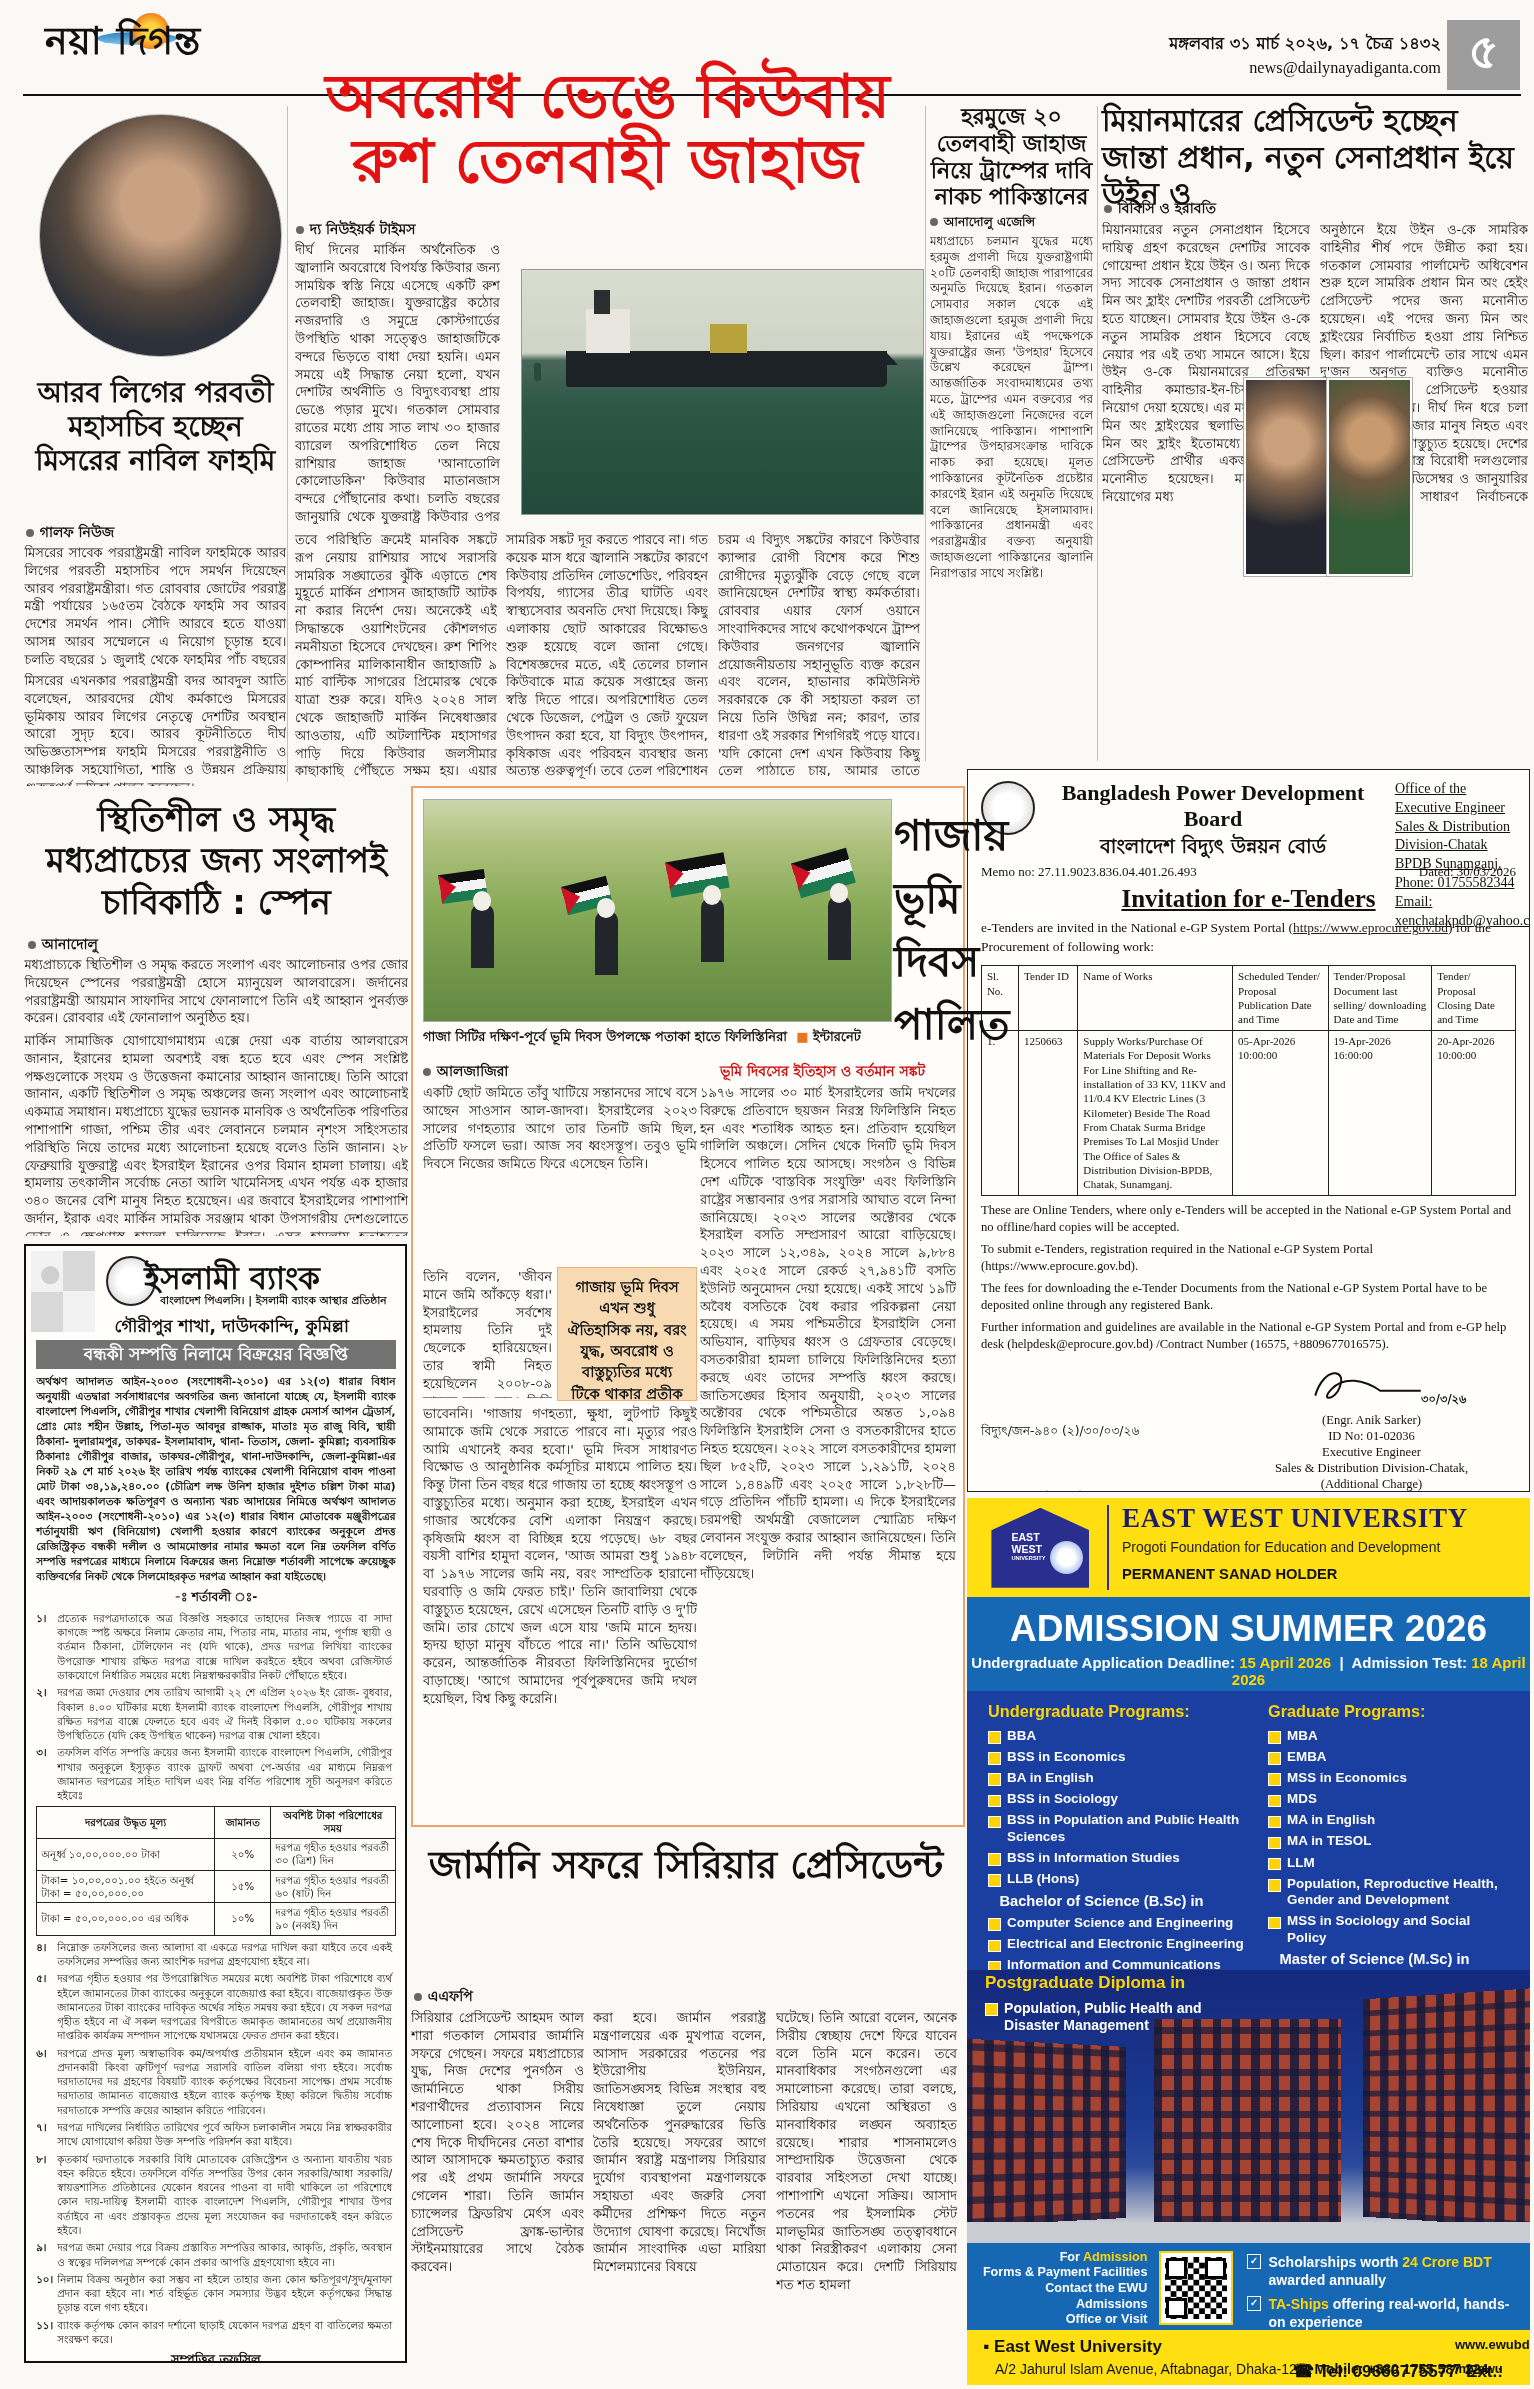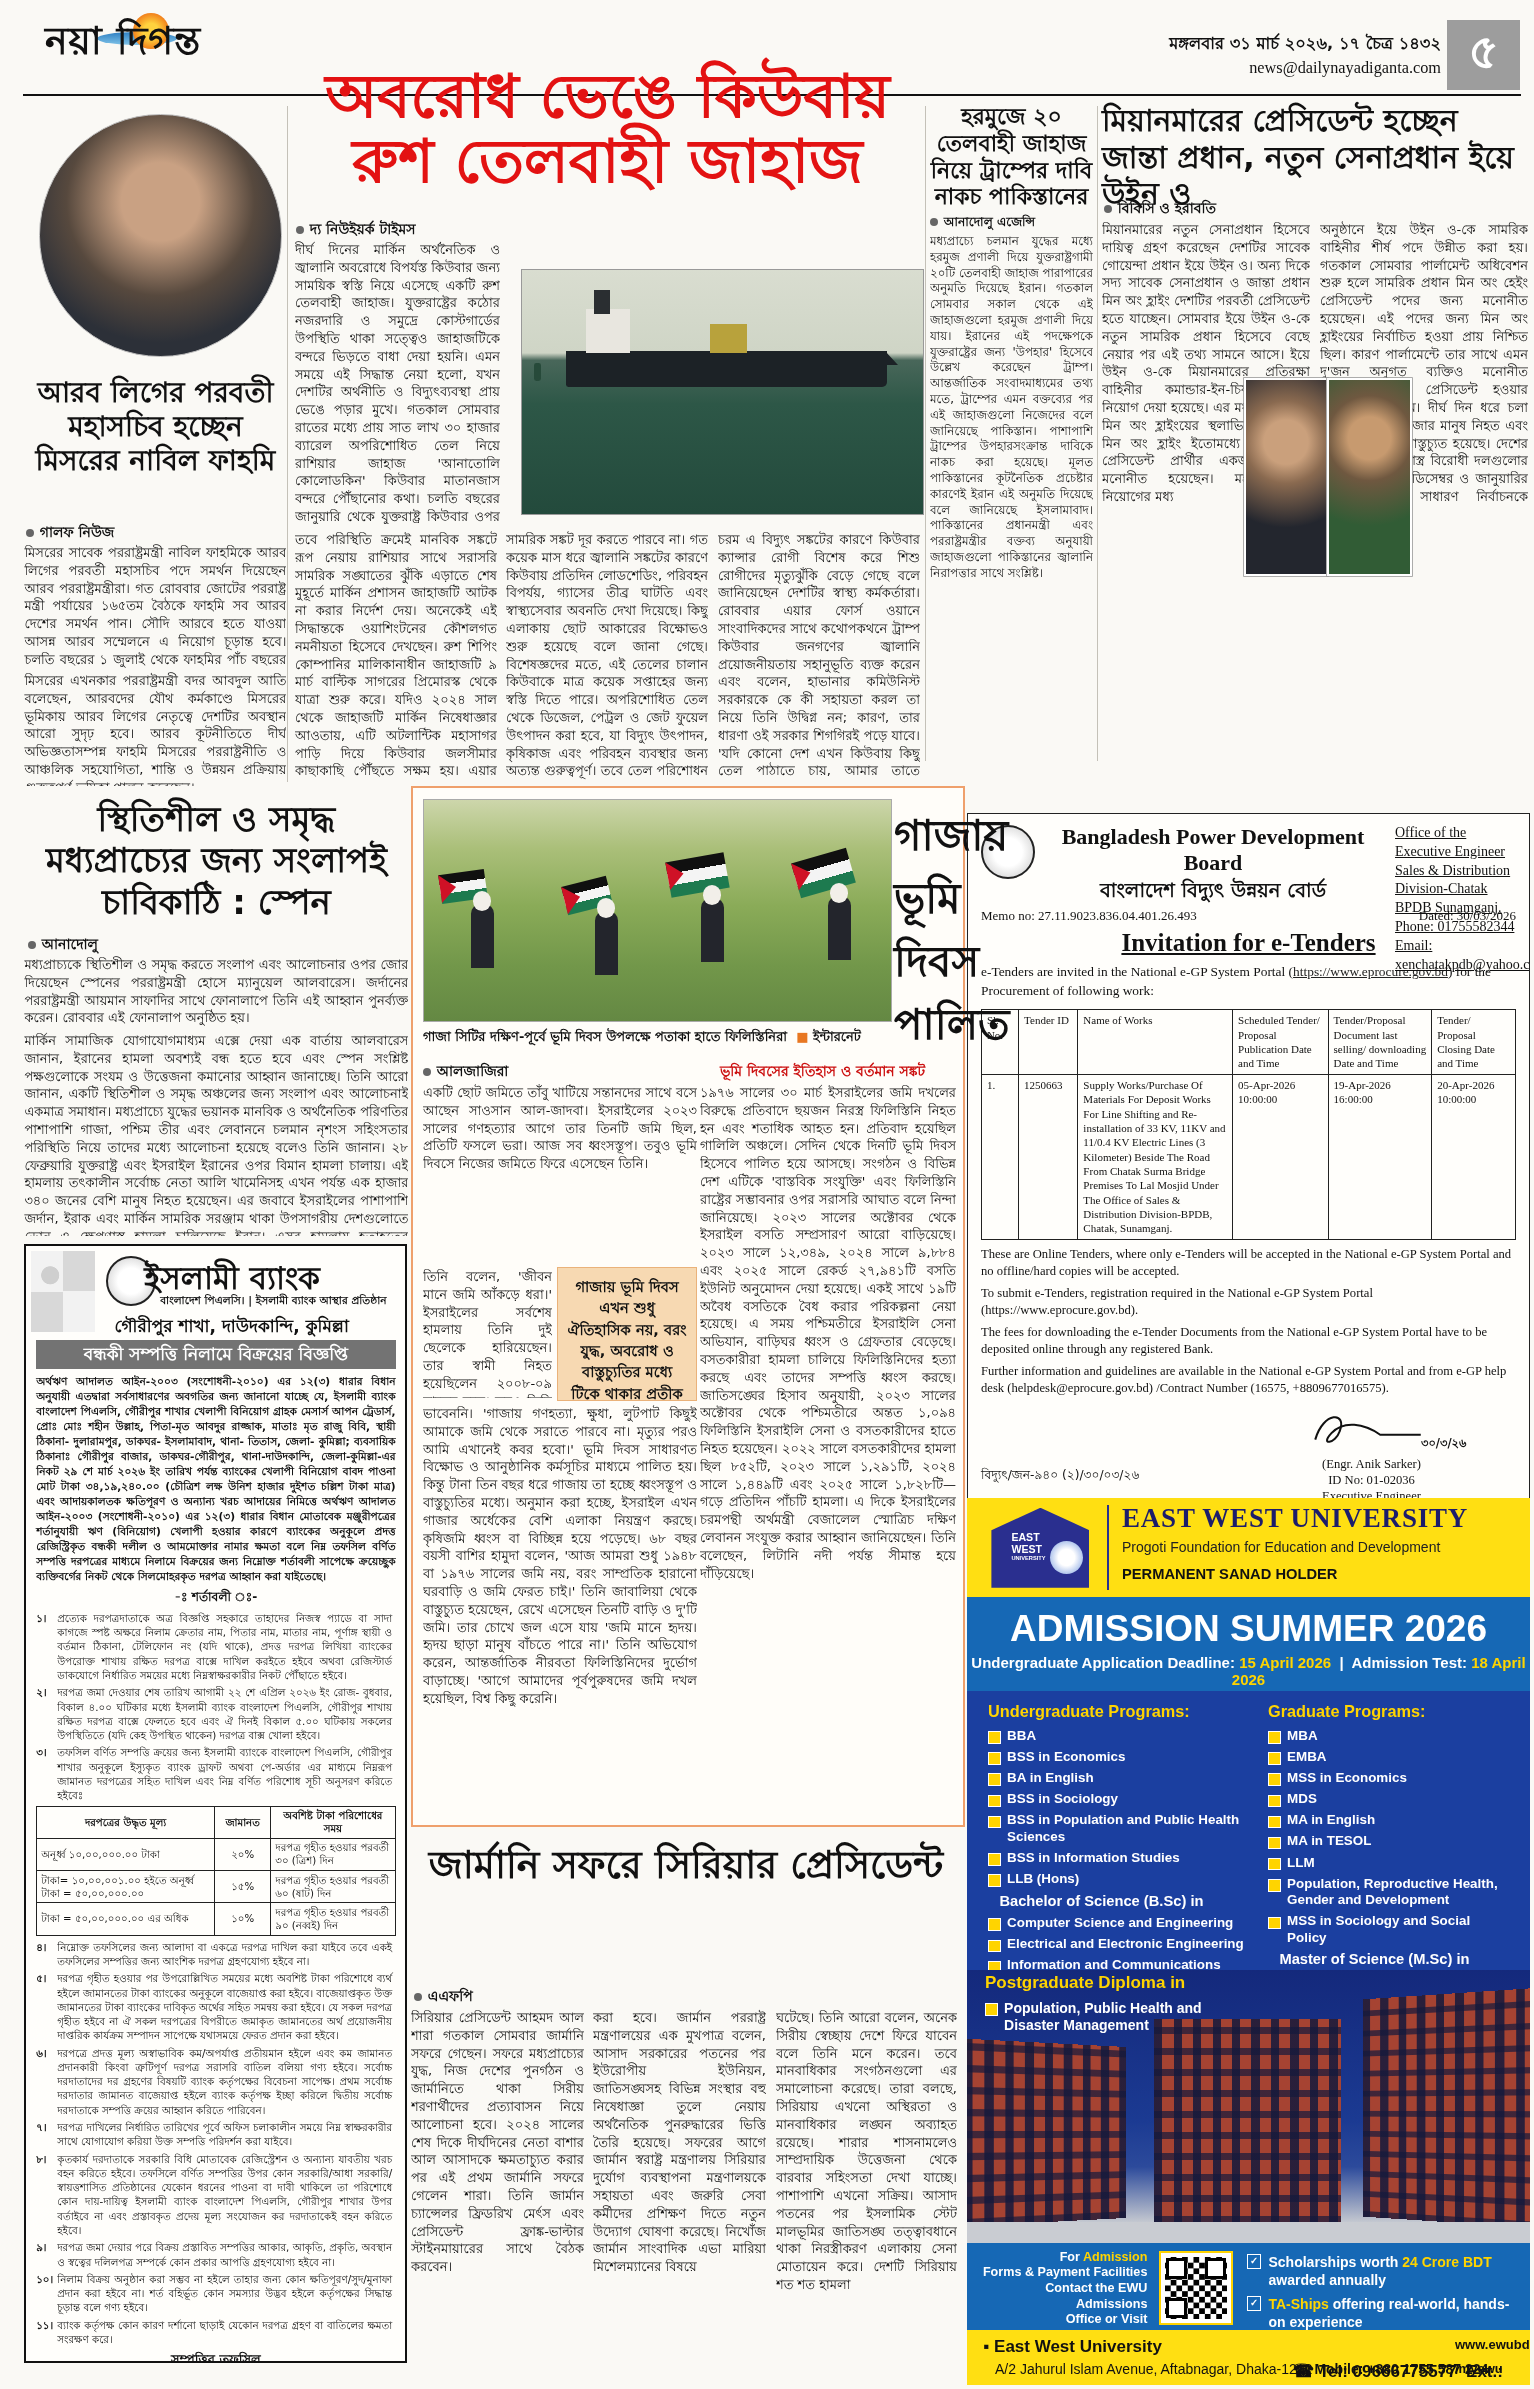--- a/index.html
+++ b/index.html
@@ -242,21 +242,21 @@
         <p><span class="tnum">৭।</span><span class="titem just">দরপত্র দাখিলের নির্ধারিত তারিখের পূর্বে অফিস চলাকালীন সময়ে নিম্ন স্বাক্ষরকারীর সাথে যোগাযোগ করিয়া উক্ত সম্পত্তি পরিদর্শন করা যাইবে।</span></p>
         <p><span class="tnum">৮।</span><span class="titem just">কৃতকার্য দরদাতাকে সরকারি বিধি মোতাবেক রেজিস্ট্রেশন ও অন্যান্য যাবতীয় খরচ বহন করিতে হইবে। তফসিলে বর্ণিত সম্পত্তির উপর কোন সরকারি/আধা সরকারি/ স্বায়ত্তশাসিত প্রতিষ্ঠানের যেকোন ধরনের পাওনা বা দাবী থাকিলে তা পরিশোধে কোন দায়-দায়িত্ব ইসলামী ব্যাংক বাংলাদেশ পিএলসি, গৌরীপুর শাখার উপর বর্তাইবে না এবং প্রস্তাবকৃত প্রদেয় মূল্য সংযোজন কর দরদাতাকেই বহন করিতে হইবে।</span></p>
         <p><span class="tnum">৯।</span><span class="titem just">দরপত্র জমা দেয়ার পরে বিক্রয় প্রস্তাবিত সম্পত্তির আকার, আকৃতি, প্রকৃতি, অবস্থান ও স্বত্বের দলিলপত্র সম্পর্কে কোন প্রকার আপত্তি গ্রহণযোগ্য হইবে না।</span></p>
         <p><span class="tnum">১০।</span><span class="titem just">নিলাম বিক্রয় অনুষ্ঠান করা সম্ভব না হইলে তাহার জন্য কোন ক্ষতিপূরণ/সুদ/মুনাফা প্রদান করা হইবে না। শর্ত বহির্ভূত কোন সমস্যার উদ্ভব হইলে কর্তৃপক্ষের সিদ্ধান্ত চূড়ান্ত বলে গণ্য হইবে।</span></p>
         <p><span class="tnum">১১।</span><span class="titem just">ব্যাংক কর্তৃপক্ষ কোন কারণ দর্শানো ছাড়াই যেকোন দরপত্র গ্রহণ বা বাতিলের ক্ষমতা সংরক্ষণ করে।</span></p>
       </div>
     <div class="ctr b" style="font-size:13px;margin:2.4px 0;">সম্পত্তির তফসিল</div>
 
   </div>
 
-  <div class="abs tdbox ov" style="left:967px;top:769px;width:563px;height:723px;padding:9.8px 13px;box-sizing:border-box;margin-top:44px;">
+  <div class="abs tdbox ov" style="left:967px;top:769px;width:563px;height:723px;padding:9.8px 13px;box-sizing:border-box;">
     <div style="position:relative;height:81px;">
       <div class="abs iblogo" style="left:0px;top:1.6px;width:50px;height:50px;"></div>
       <div class="abs ctr" style="left:57px;top:0px;width:350px;">
         <div class="b serif" style="font-size:22px;">Bangladesh Power Development Board</div>
         <div class="b" style="font-size:19.5px;font-family:'DejaVu Sans',sans-serif;">বাংলাদেশ বিদ্যুৎ উন্নয়ন বোর্ড</div>
       </div>
       <div class="abs" style="left:414px;top:0px;width:130px;font-size:14px;line-height:1.35;">
 
       <div class="ul">Office of the</div>
           <div class="ul">Executive Engineer</div>

